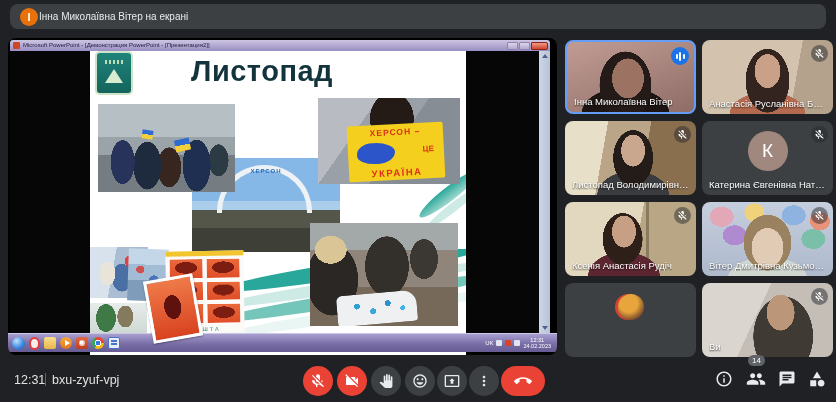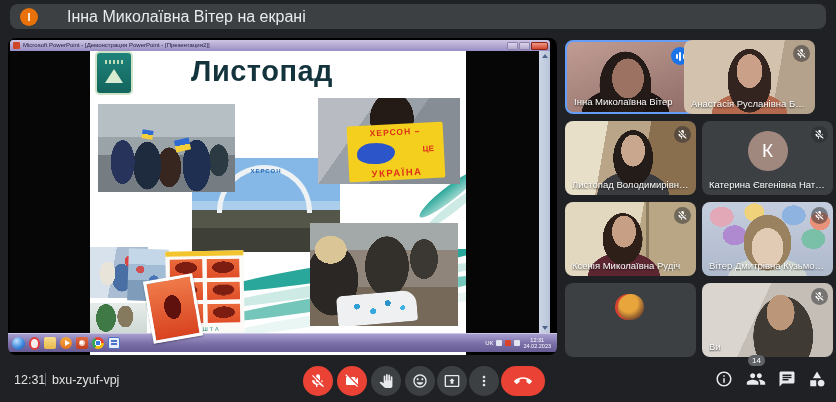--- a/index.html
+++ b/index.html
@@ -3,21 +3,21 @@
 <meta charset="utf-8">
 <style>
   html,body{margin:0;padding:0}
   body{width:836px;height:402px;background:#202124;position:relative;overflow:hidden;
        font-family:"Liberation Sans",sans-serif;color:#e8eaed}
   
   .banner{position:absolute;left:10px;top:4px;width:816px;height:25px;background:#3c4043;
           border-radius:8px;display:flex;align-items:center;box-sizing:border-box;padding-left:10px}
   .banner-avatar{width:18px;height:18px;border-radius:50%;background:#e8710a;color:#fff;
           font-size:11px;font-weight:700;display:flex;align-items:center;justify-content:center;flex:0 0 auto}
-  .banner-text{font-size:16px;color:#e8eaed;margin-left:29px;white-space:nowrap}
+  .banner-text{font-size:10px;color:#e8eaed;margin-left:1px;white-space:nowrap}
   
   .share{position:absolute;left:8px;top:38px;width:549px;height:317px;background:#000;
          border-radius:8px;overflow:hidden}
   .ppt-titlebar{position:absolute;left:2px;top:2px;width:540px;height:11px;
          background:linear-gradient(#cdc5e2,#998ec2);border-radius:3px 3px 0 0;
          display:flex;align-items:center}
   .ppt-icon{width:7px;height:7px;background:#d04727;border-radius:1px;margin-left:3px;flex:0 0 auto}
   .ppt-title{font-size:6px;color:#262040;margin-left:3px;flex:1;white-space:nowrap;overflow:hidden;line-height:11px}
   .win-controls{display:flex;gap:1px;margin-right:2px;align-items:center}
   .wbtn{width:11px;height:8px;background:linear-gradient(#ddd6ec,#b3a9cd);border:1px solid #8d84ad;border-radius:1px;box-sizing:border-box}
@@ -300,21 +300,21 @@
 </div>
 
 <div class="tile t1 active" style="left:565px;top:40px">
   <span class="speak-badge">
       <i></i>
       <i></i>
       <i></i>
     </span>
   <span class="tile-name">Інна Миколаївна Вітер</span>
 </div>
-<div class="tile t2" style="left:684px;top:40px">
+<div class="tile t2" style="left:702px;top:40px">
   <span class="mic-badge">
     <svg width="11" height="11" viewBox="0 0 24 24" fill="#fff">
         <path d="M19 11h-1.7c0 .74-.16 1.43-.43 2.05l1.23 1.23c.56-.98.9-2.09.9-3.28zm-4.02.17c0-.06.02-.11.02-.17V5c0-1.66-1.34-3-3-3S9 3.34 9 5v.18l5.98 5.99zM4.27 3L3 4.27l6.01 6.01V11c0 1.66 1.33 3 2.99 3 .22 0 .44-.03.65-.08l1.66 1.66c-.71.33-1.5.52-2.31.52-2.76 0-5.3-2.1-5.3-5.1H3c0 3.41 2.72 6.23 6 6.72V21h2v-3.28c.91-.13 1.77-.45 2.54-.9L19.73 21 21 19.73 4.27 3z"></path>
       </svg>
   </span>
   <span class="tile-name">Анастасія Русланівна Б…</span>
 </div>
 <div class="tile t3" style="left:565px;top:121px">
   <span class="mic-badge">
     <svg width="11" height="11" viewBox="0 0 24 24" fill="#fff">
@@ -331,21 +331,21 @@
       </svg>
   </span>
   <span class="tile-name">Катерина Євгенівна Нат…</span>
 </div>
 <div class="tile t5" style="left:565px;top:202px">
   <span class="mic-badge">
     <svg width="11" height="11" viewBox="0 0 24 24" fill="#fff">
         <path d="M19 11h-1.7c0 .74-.16 1.43-.43 2.05l1.23 1.23c.56-.98.9-2.09.9-3.28zm-4.02.17c0-.06.02-.11.02-.17V5c0-1.66-1.34-3-3-3S9 3.34 9 5v.18l5.98 5.99zM4.27 3L3 4.27l6.01 6.01V11c0 1.66 1.33 3 2.99 3 .22 0 .44-.03.65-.08l1.66 1.66c-.71.33-1.5.52-2.31.52-2.76 0-5.3-2.1-5.3-5.1H3c0 3.41 2.72 6.23 6 6.72V21h2v-3.28c.91-.13 1.77-.45 2.54-.9L19.73 21 21 19.73 4.27 3z"></path>
       </svg>
   </span>
-  <span class="tile-name">Ксенія Миколаївна Рудіч</span>
+  <span class="tile-name">Ксенія Анастасія Рудіч</span>
 </div>
 <div class="tile t6" style="left:702px;top:202px">
   <span class="mic-badge">
     <svg width="11" height="11" viewBox="0 0 24 24" fill="#fff">
         <path d="M19 11h-1.7c0 .74-.16 1.43-.43 2.05l1.23 1.23c.56-.98.9-2.09.9-3.28zm-4.02.17c0-.06.02-.11.02-.17V5c0-1.66-1.34-3-3-3S9 3.34 9 5v.18l5.98 5.99zM4.27 3L3 4.27l6.01 6.01V11c0 1.66 1.33 3 2.99 3 .22 0 .44-.03.65-.08l1.66 1.66c-.71.33-1.5.52-2.31.52-2.76 0-5.3-2.1-5.3-5.1H3c0 3.41 2.72 6.23 6 6.72V21h2v-3.28c.91-.13 1.77-.45 2.54-.9L19.73 21 21 19.73 4.27 3z"></path>
       </svg>
   </span>
   <span class="tile-name">Вітер Дмитрівна Кузьмо…</span>
 </div>
 <div class="tile" style="left:565px;top:283px">

